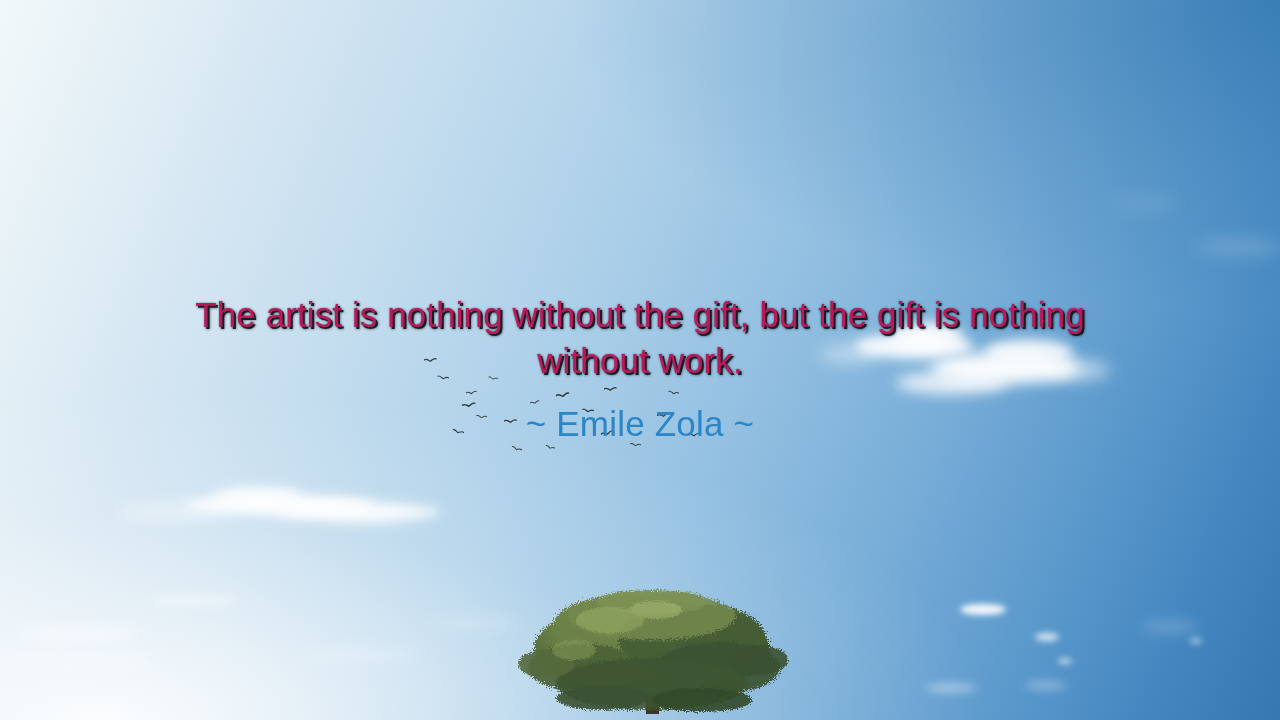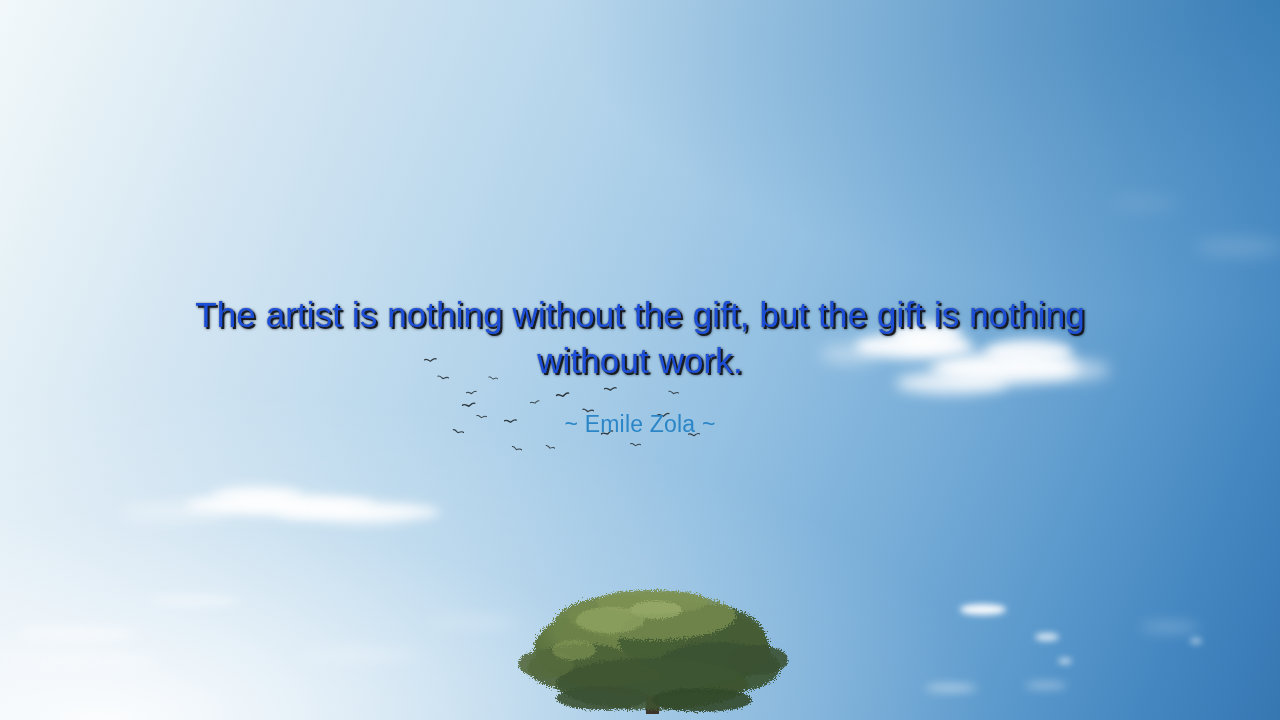--- a/index.html
+++ b/index.html
@@ -121,35 +121,35 @@
   }
 
   .quote-text {
     display: block;
     margin: 0 auto;
     width: 900px;
     font-family: "Liberation Sans", sans-serif;
     font-size: 35px;
     line-height: 46px;
     font-weight: 400;
-    color: #1d4ed8;
+    color: #be185d;
     letter-spacing: 0.1px;
     text-shadow:
       2px 2px 0px rgba(20,24,30,0.95),
       2px 2px 3px rgba(10,14,20,0.75),
       0 0 2px rgba(30,35,45,0.55);
     white-space: normal;
   }
 
   .quote-author {
     display: block;
     margin: 19px auto 0 auto;
     width: 900px;
     font-family: "Liberation Sans", sans-serif;
-    font-size: 23px;
+    font-size: 35px;
     line-height: 42px;
     font-weight: 400;
     color: #2b86c7;
     letter-spacing: 0.2px;
   }
 </style>
 </head>
 <body>
 
 <div class="stage">

